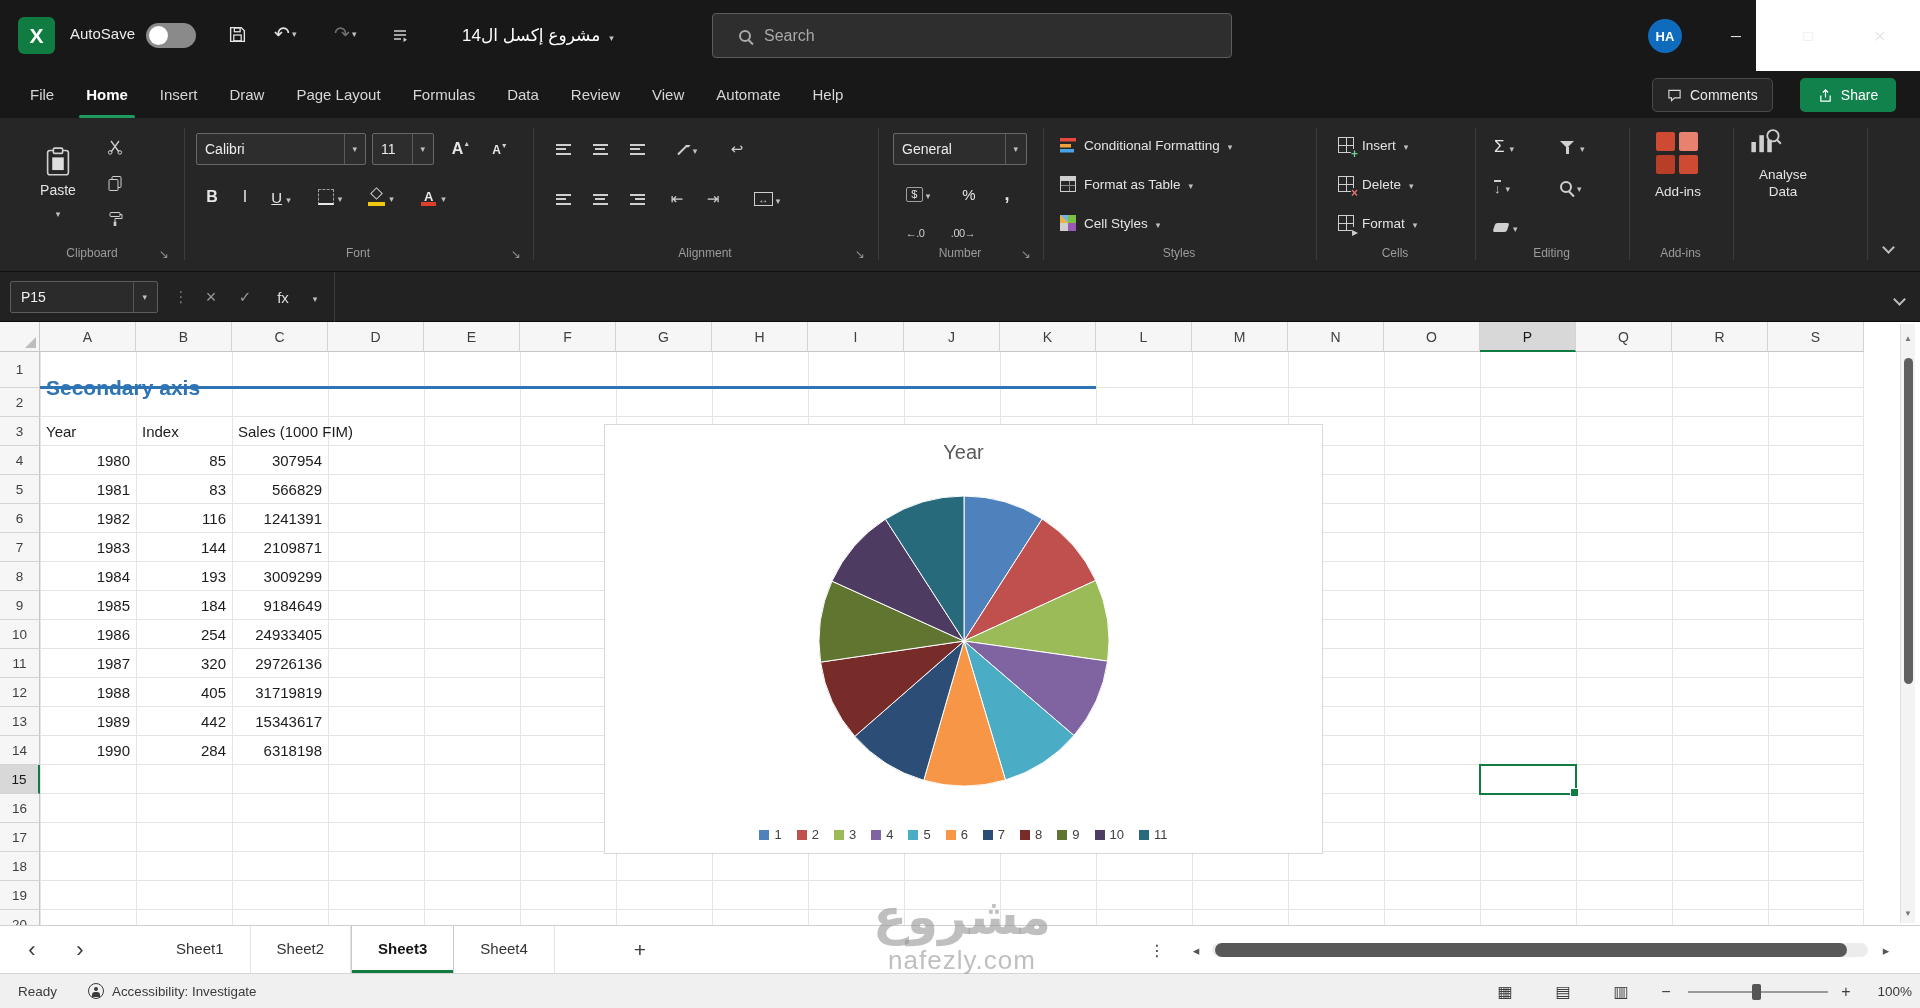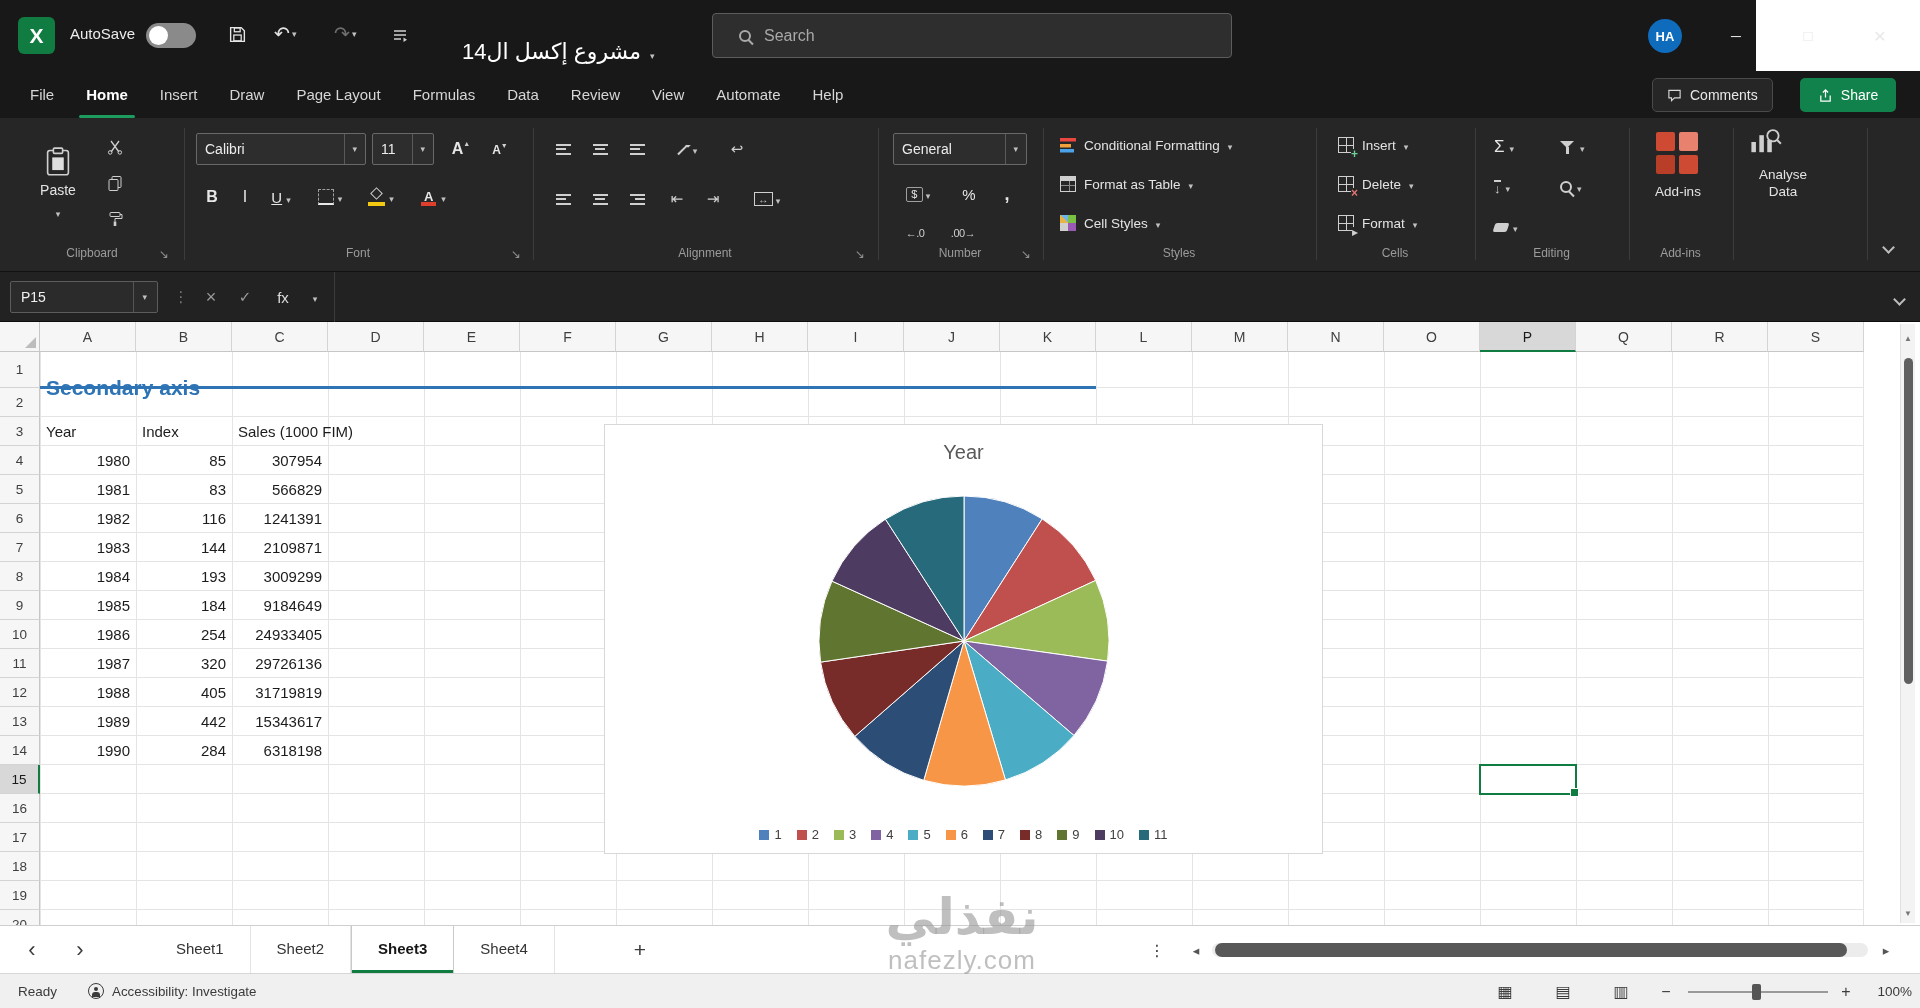--- a/index.html
+++ b/index.html
@@ -48,21 +48,21 @@
 .excel-logo{position:absolute;left:18px;top:17px;width:37px;height:37px;background:#107C41;border-radius:6px;display:flex;align-items:center;justify-content:center}
 .excel-logo::after{content:'X';color:#fff;font-weight:bold;font-size:21px}
 .autosave-label{position:absolute;left:70px;top:25px;font-size:15px;color:#ececec}
 .autosave-toggle{position:absolute;left:146px;top:23px;width:50px;height:25px;border-radius:13px;background:#8a8a8a}
 .autosave-knob{position:absolute;left:3px;top:3px;width:19px;height:19px;border-radius:50%;background:#fff}
 .tb-save{position:absolute;left:228px;top:25px}
 .tb-undo{position:absolute;left:274px;top:22px;color:#e3e3e3}
 .tb-redo{position:absolute;left:334px;top:22px;color:#6f6f6f}
 .tb-undo .i-dd,.tb-redo .i-dd{margin-left:2px;vertical-align:3px}
 .tb-qat{position:absolute;left:392px;top:27px}
-.doc-title{position:absolute;left:462px;top:16px;height:71px;display:flex;align-items:center;gap:9px;font-size:22px;color:#fff}
+.doc-title{position:absolute;left:462px;top:0;height:71px;display:flex;align-items:center;gap:9px;font-size:17px;color:#fff}
 .search-box{position:absolute;left:712px;top:13px;width:520px;height:45px;background:#2e2e2e;border:1px solid #5c5c5c;border-radius:4px;display:flex;align-items:center;gap:13px;padding-left:26px;color:#a9a9a9;font-size:16px}
 .glass{position:relative;display:inline-block;width:12px;height:12px;border:2px solid currentColor;border-radius:50%}
 .glass::after{content:'';position:absolute;right:-5px;bottom:-3.5px;width:7px;height:2px;background:currentColor;transform:rotate(45deg)}
 .avatar{position:absolute;left:1648px;top:19px;width:34px;height:34px;border-radius:50%;background:#0f6cbd;color:#fff;font-size:13px;font-weight:bold;display:flex;align-items:center;justify-content:center}
 .win-btn{position:absolute;top:0;width:48px;height:71px;display:flex;align-items:center;justify-content:center;color:#e8e8e8}
 .win-min{left:1712px}.win-max{left:1784px}.win-close{left:1856px}
 
 
 .ribbon-tabs{position:absolute;left:0;top:71px;width:1920px;height:47px;background:#181818;color:#dcdcdc;z-index:9}
 #ribbon-tabs-list{position:absolute;left:14px;top:0;height:47px;display:flex}
@@ -766,15 +766,15 @@
       <i class="zoom-notch"></i>
       <i class="zoom-thumb"></i>
     </div>
   <button class="zoom-plus">
       <span class="i-plus2"></span>
     </button>
   <span class="zoom-val">100%</span>
 </div>
 
 <div class="watermark">
-  <div class="w1">نفذلي</div>
+  <div class="w1">مشروع</div>
   <div class="w2">nafezly.com</div>
 </div>
 
 </body></html>

